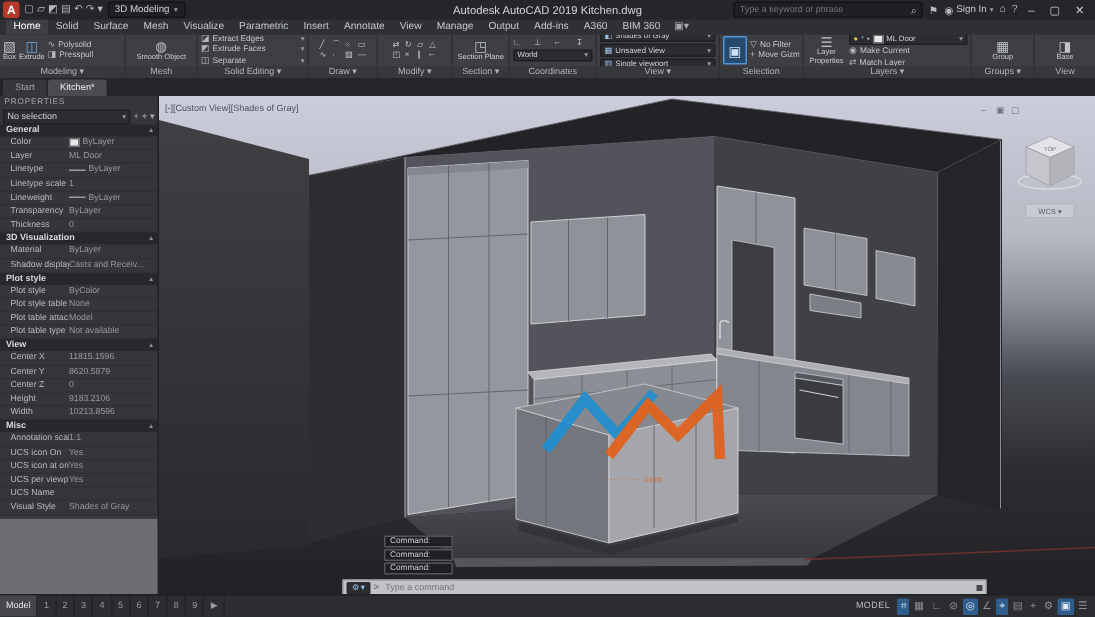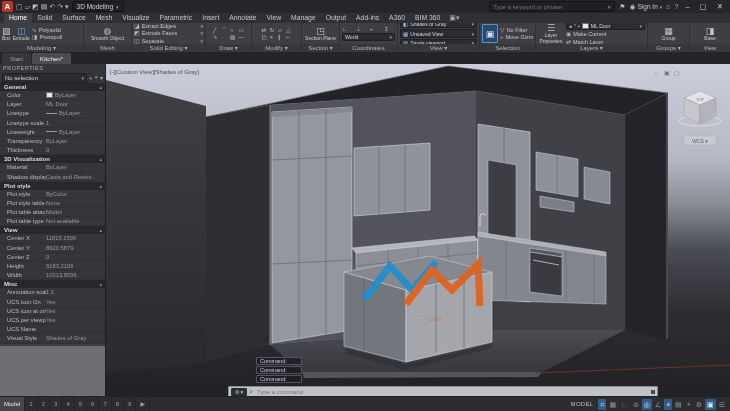--- a/index.html
+++ b/index.html
@@ -113,20 +113,21 @@
       <span>◩</span>
       <span>▤</span>
       <span>↶</span>
       <span>↷</span>
       <span>▾</span>
     </div>
   <div id="workspace">
     <span>3D Modeling</span>
     <span class="caret">▾</span>
   </div>
+  <div id="win-title">Autodesk AutoCAD 2019   Kitchen.dwg</div>
   <div id="tb-right">
     <div id="search-box">
       <input placeholder="Type a keyword or phrase" style="">
       <span class="tb-ic">⌕</span>
     </div>
     <span class="tb-ic">⚑</span>
     <div id="sign-in">
       <span class="tb-ic">◉</span>
       <span>Sign In</span>
       <span class="caret">▾</span>

